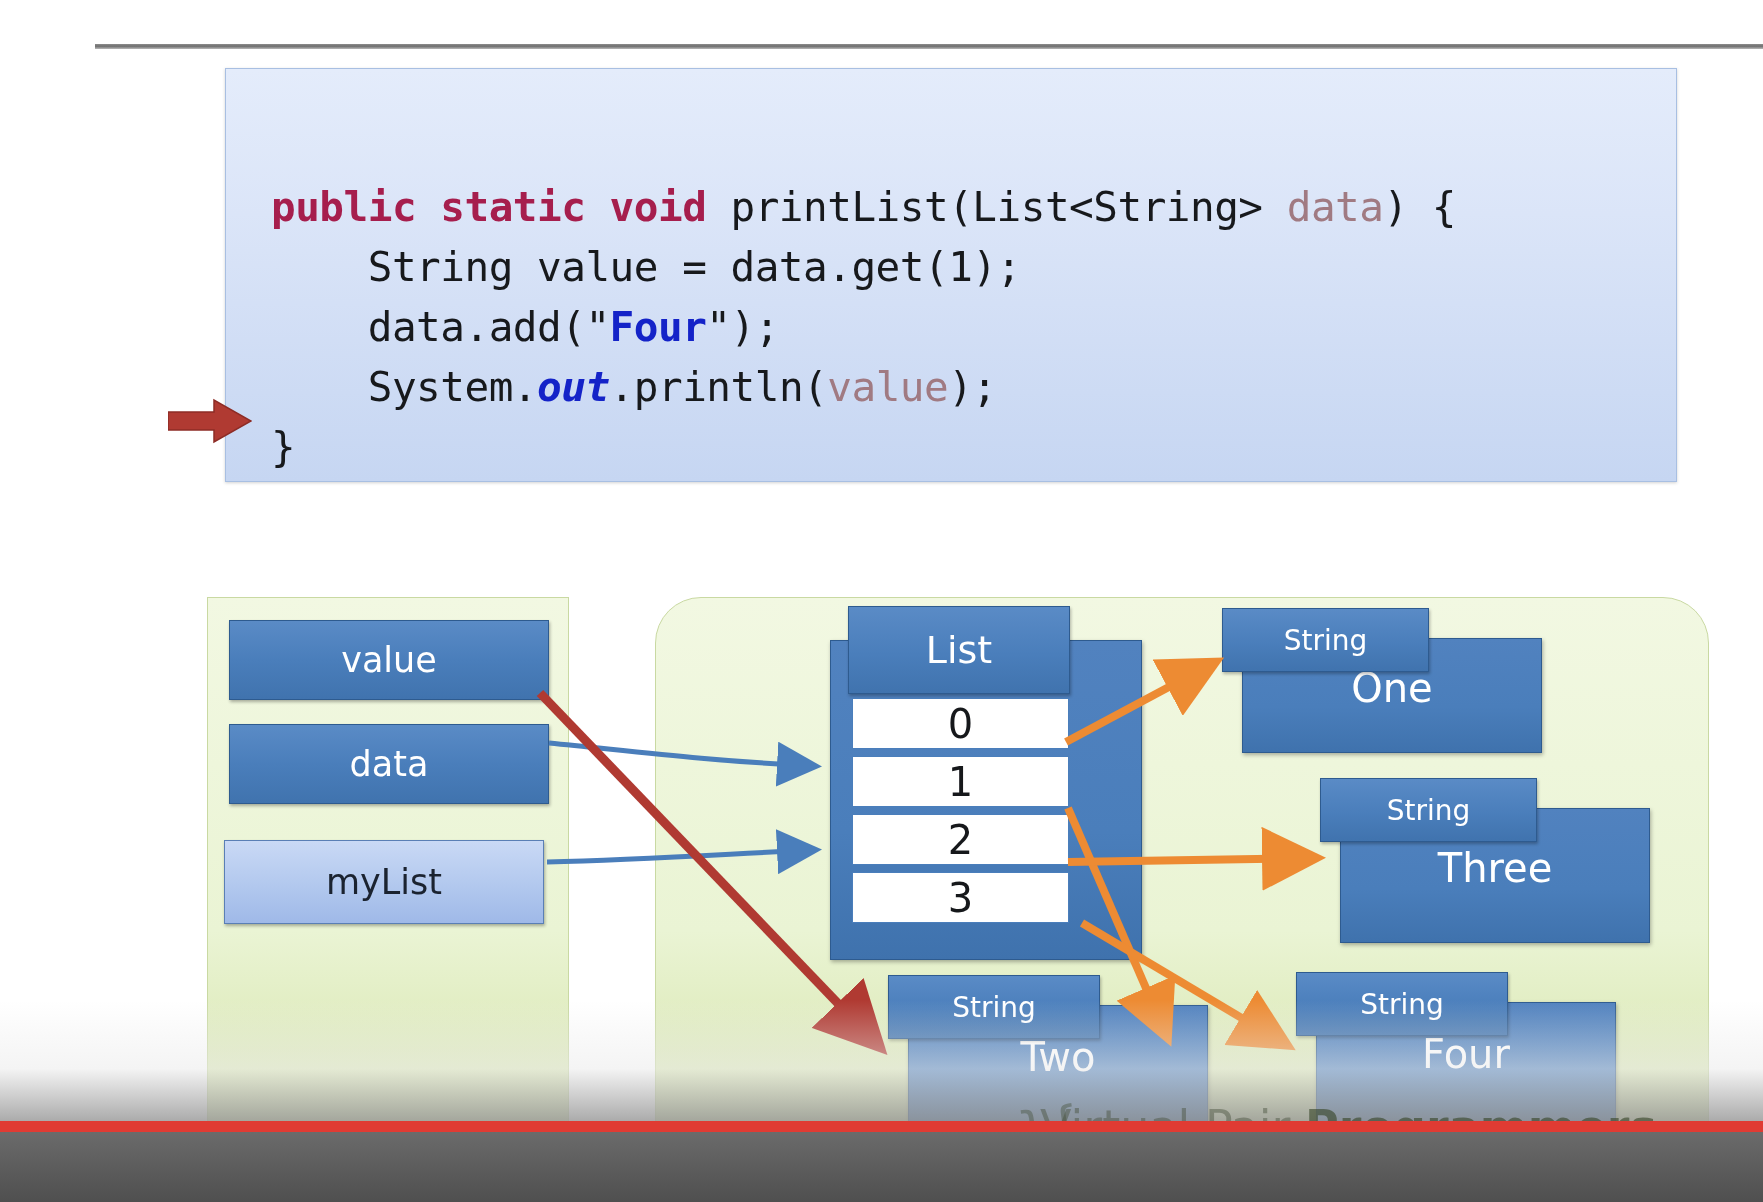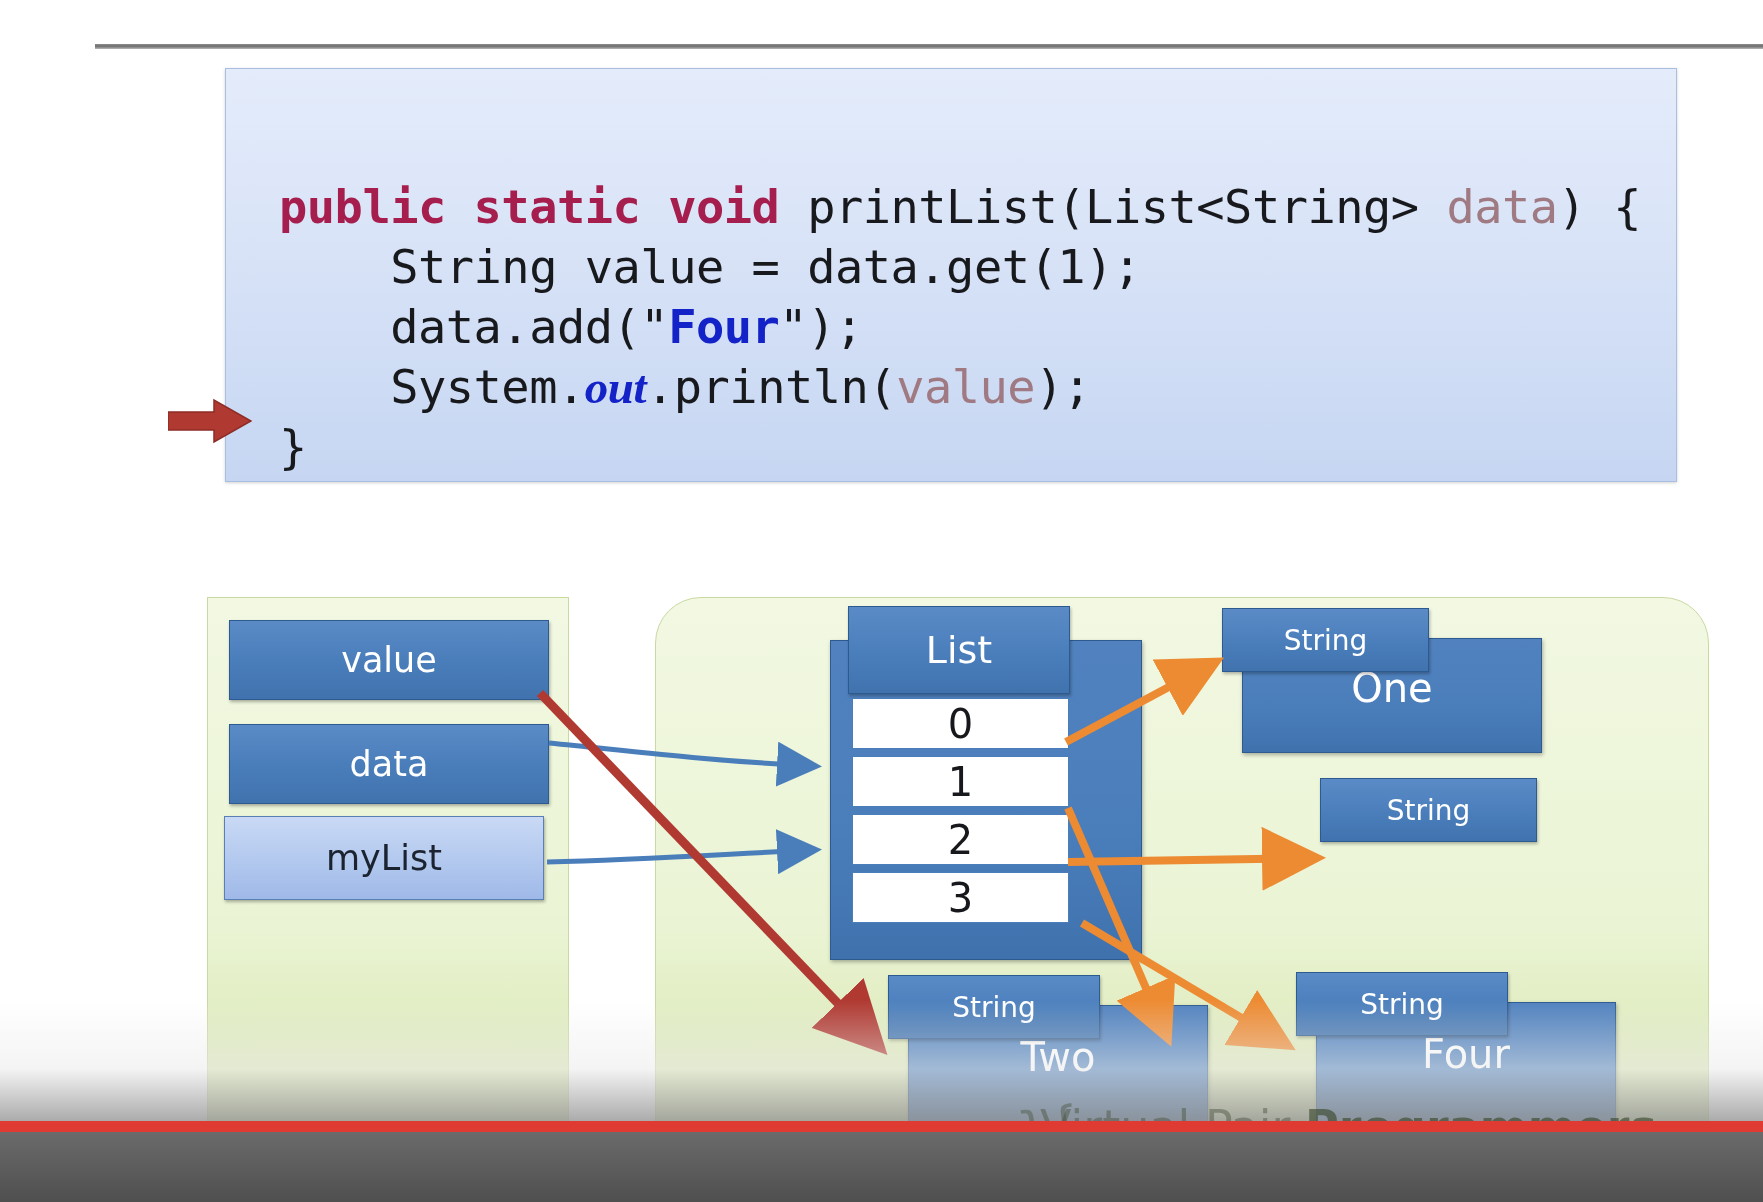--- a/index.html
+++ b/index.html
@@ -16,29 +16,29 @@
   }
 
   
   #code-panel{
     position:absolute;left:225px;top:68px;width:1450px;height:412px;
     background:linear-gradient(180deg,#e4ecfb 0%,#dbe5f8 35%,#c6d6f2 100%);
     border:1px solid #a8bfe2;
     box-shadow:0 1px 3px rgba(0,0,0,.18);
   }
   #code-block{
-    position:absolute;left:53px;top:108px;
+    position:absolute;left:45px;top:108px;
     font-family:"DejaVu Sans Mono", monospace;
-    font-size:47px;line-height:60px;
+    font-size:41px;line-height:60px;
     color:#17191c;white-space:pre;letter-spacing:-0.5px;
   }
   .kw{color:#a61e4d;font-weight:bold;}
   .param{color:#a07a82;}
   .str{color:#1423c8;font-weight:bold;}
-  .fld{color:#1423c8;font-weight:bold;font-style:italic;font-family:Liberation Serif, serif;}
+  .fld{color:#1423c8;font-weight:bold;font-style:italic;}
   .var{color:#a07a82;}
 
   
   #brace-arrow{
     position:absolute;left:168px;top:398px;width:84px;height:46px;
   }
 
   
   #stack-region{
     position:absolute;left:207px;top:597px;width:360px;height:605px;
@@ -170,21 +170,21 @@
 <div id="stack-region">
   <span class="region-label" style="left:18px;">Stack</span>
 </div>
 
 <div class="vbox" style="left:229px;top:620px;width:318px;height:78px;">
   <span>value</span>
 </div>
 <div class="vbox" style="left:229px;top:724px;width:318px;height:78px;">
   <span>data</span>
 </div>
-<div class="vbox light" style="left:224px;top:816px;width:318px;height:82px;">
+<div class="vbox light" style="left:224px;top:840px;width:318px;height:82px;">
   <span>myList</span>
 </div>
 
 <div id="heap-region">
   <span class="region-label" style="left:62px;">Heap</span>
 </div>
 
 <div id="list-obj">
   <div id="list-shadowbox"></div>
   <div id="list-header">
@@ -207,20 +207,23 @@
 <div class="str-obj" style="left:1222px;top:608px;width:320px;height:145px;">
   <div class="str-body" style="width:300px;height:115px;">
     <span>One</span>
   </div>
   <div class="str-header" style="width:205px;height:62px;">
     <span>String</span>
   </div>
 </div>
 
 <div class="str-obj" style="left:1320px;top:778px;width:330px;height:168px;">
+  <div class="str-body" style="width:310px;height:135px;">
+    <span>Three</span>
+  </div>
   <div class="str-header" style="width:215px;height:62px;">
     <span>String</span>
   </div>
 </div>
 
 <div class="str-obj" style="left:888px;top:975px;width:320px;height:150px;">
   <div class="str-body" style="width:300px;height:120px;">
     <span>Two</span>
   </div>
   <div class="str-header" style="width:210px;height:62px;">

